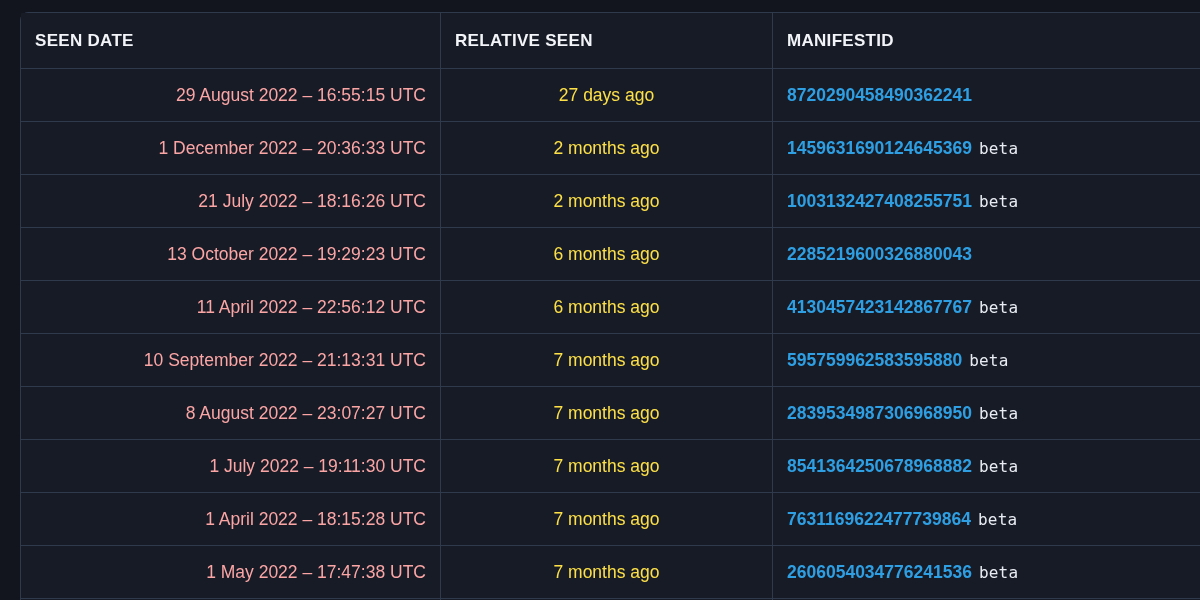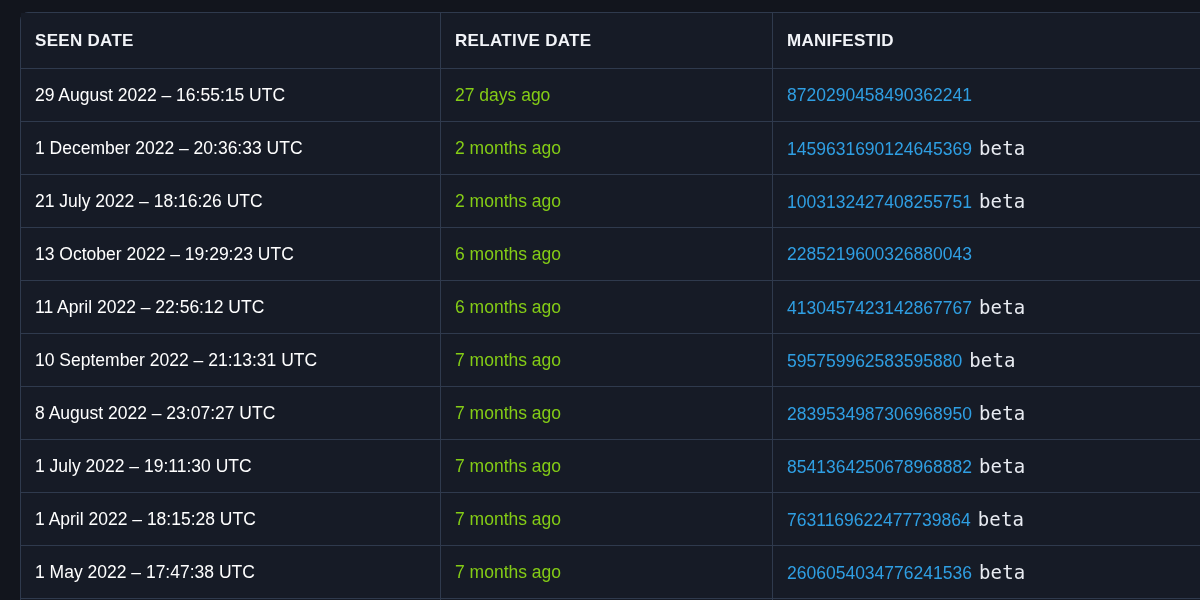--- a/index.html
+++ b/index.html
@@ -73,60 +73,61 @@
     border-bottom: 1px solid #2f3a4d;
     border-right: 1px solid #2f3a4d;
     white-space: nowrap;
     box-sizing: border-box;
     vertical-align: middle;
     overflow: hidden;
   }
   tbody td:last-child { border-right: none; }
 
   td.seen-date {
-    text-align: left;
-    color: #ffffff;
+    text-align: right;
+    color: #fca5a5;
   }
   td.relative-date {
-    text-align: left;
-    color: #84cc16;
+    text-align: center;
+    color: #fde047;
   }
   td.manifest-id {
     text-align: left;
   }
 
   a.manifest-link {
     color: #2f9fe3;
     text-decoration: none;
     font-size: 17.5px;
+    font-weight: bold;
   }
 
   .beta-tag {
     font-family: "DejaVu Sans Mono", "Liberation Mono", monospace;
-    font-size: 19px;
+    font-size: 16px;
     color: #e8ebf1;
     margin-left: 7px;
     letter-spacing: 0.2px;
   }
 </style>
 </head>
 <body>
 
 <div class="page">
   <div class="table-wrap">
     <table class="manifest-table">
       <colgroup>
         <col class="c-seen">
         <col class="c-rel">
         <col class="c-man">
       </colgroup>
       <thead>
         <tr>
           <th>SEEN DATE</th>
-          <th>RELATIVE DATE</th>
+          <th>RELATIVE SEEN</th>
           <th>MANIFESTID</th>
         </tr>
       </thead>
       <tbody id="table-body">
           <tr>
             <td class="seen-date">29 August 2022 – 16:55:15 UTC</td>
             <td class="relative-date">27 days ago</td>
             <td class="manifest-id"><a class="manifest-link" href="#">8720290458490362241</a></td>
           </tr>
           <tr>

